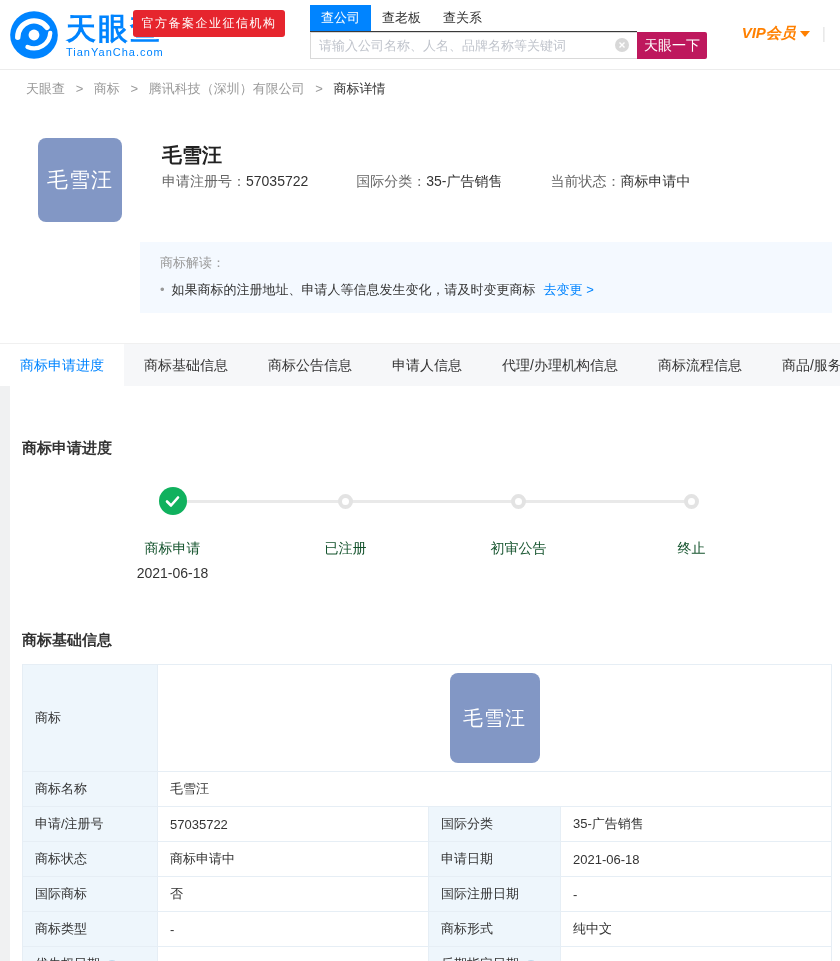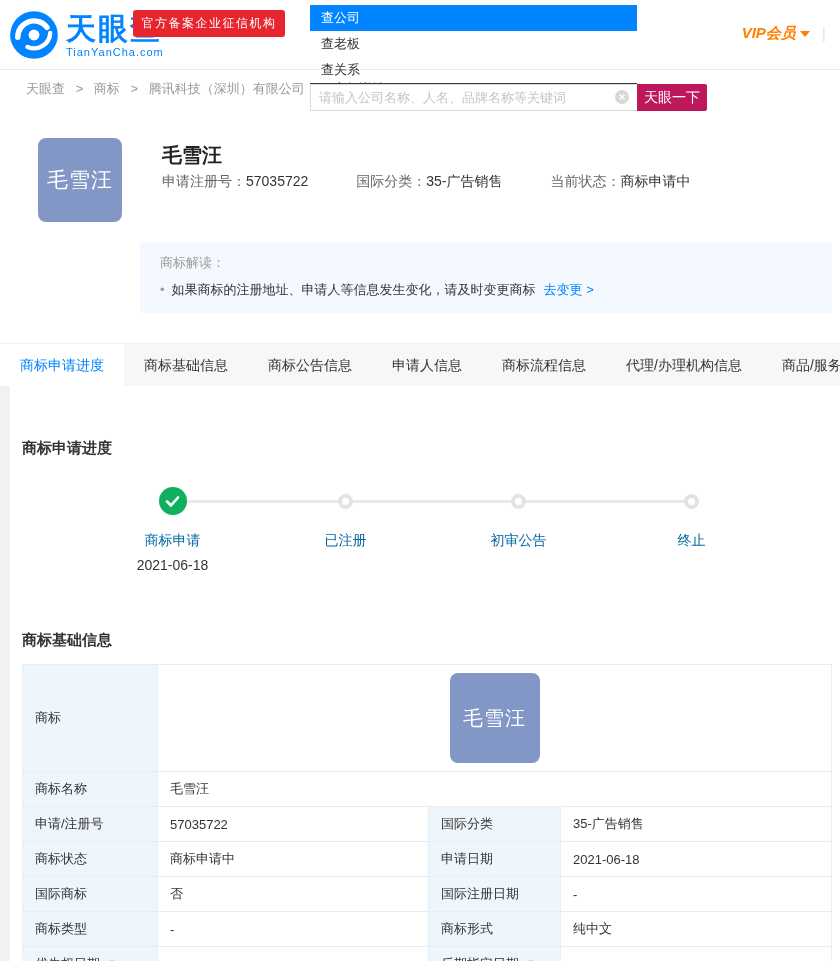--- a/index.html
+++ b/index.html
@@ -11,21 +11,21 @@
   .logo-wrap { position:absolute; left:8px; top:9px; display:flex; align-items:center; }
   .logo-icon { width:52px; height:52px; }
   .logo-text { margin-left:6px; display:flex; flex-direction:column; }
   .brand { font-size:30px; font-weight:bold; color:#0084ff; line-height:32px; letter-spacing:2px; }
   .domain { font-size:11px; color:#0084ff; letter-spacing:1px; margin-top:1px; }
   .gov-badge { position:absolute; left:133px; top:10px; width:152px; background:#e6252e; color:#fff;
     border-radius:3px; padding:5px 8px; font-size:12px; line-height:17px; text-align:center; }
   .gov-badge .l2 { letter-spacing:1.5px; }
 
   .search-area { position:absolute; left:310px; top:5px; }
-  .search-tabs { display:flex; width:327px; border-bottom:1px solid #3a3a3a;flex-direction:column; }
+  .search-tabs { display:flex; width:327px; border-bottom:1px solid #3a3a3a; }
   .search-tab { font-size:13px; color:#333; padding:4px 11px; cursor:pointer; }
   .search-tab.active { background:#0084ff; color:#fff; }
   .search-row { display:flex; margin-top:0; }
   .input-wrap { position:relative; }
   .search-input { width:327px; height:27px; border:1px solid #d9d9d9; border-right:none;
     padding:0 26px 0 8px; font-size:13px; color:#333; outline:none; }
   .search-input::placeholder { color:#c0c4cc; }
   .clear-x { position:absolute; right:8px; top:6px; width:14px; height:14px; cursor:pointer; }
   .search-btn { width:70px; height:27px; background:#be185d; color:#fff; border:none;
     font-size:14px; cursor:pointer; border-radius:0 2px 2px 0; }
@@ -72,21 +72,21 @@
   .h-basic { margin-top:44px; }
 
   .progress { position:relative; margin-top:29px; height:100px; }
   .p-line { position:absolute; left:151px; top:13px; width:519px; height:3px; background:#e9e9e9; }
   .p-steps { display:flex; margin-left:64px; position:relative; }
   .p-step { width:173px; text-align:center; }
   .p-circ { height:28px; display:flex; align-items:center; justify-content:center; }
   .c-done { width:28px; height:28px; border-radius:50%; background:#10b15e;
     display:flex; align-items:center; justify-content:center; }
   .c-pend { width:15px; height:15px; border-radius:50%; background:#fff; border:4px solid #e3e3e3; }
-  .p-label { margin-top:17px; font-size:14px; color:#0369a1; }
+  .p-label { margin-top:25px; font-size:14px; color:#14532d; }
   .p-date { margin-top:7px; font-size:14px; color:#333; }
 
   
   .info-table { margin-top:14px; width:810px; border-collapse:collapse; font-size:13px; }
   .info-table td { border:1px solid #e6eef5; padding:8px 12px; height:35px; color:#333; }
   .info-table td.lab { background:#eef6fc; }
   .col-l1 { width:135px; } .col-v1 { width:271px; } .col-l2 { width:132px; }
   .tm-img-cell { text-align:center; padding:11px 0; }
   .tm-img { width:90px; height:90px; background:#8297c5; border-radius:8px; color:#fff;
     font-size:20px; display:inline-flex; align-items:center; justify-content:center; letter-spacing:1px; }
@@ -174,22 +174,22 @@
       <span class="tip-bullet">•</span><span>如果商标的注册地址、申请人等信息发生变化，请及时变更商标</span><a class="tip-link">去变更 &gt;</a>
     </div>
   </div>
 </section>
 
 <nav class="tabbar">
   <span class="tab active">商标申请进度</span>
   <span class="tab">商标基础信息</span>
   <span class="tab">商标公告信息</span>
   <span class="tab">申请人信息</span>
+  <span class="tab">代理/办理机构信息</span>
   <span class="tab">商标流程信息</span>
-  <span class="tab">代理/办理机构信息</span>
   <span class="tab">商品/服务项目</span>
 
 </nav>
 
 <main class="content">
 
   <h2 class="sec-heading h-progress">商标申请进度</h2>
 
   <div class="progress">
     <div class="p-line"></div>

